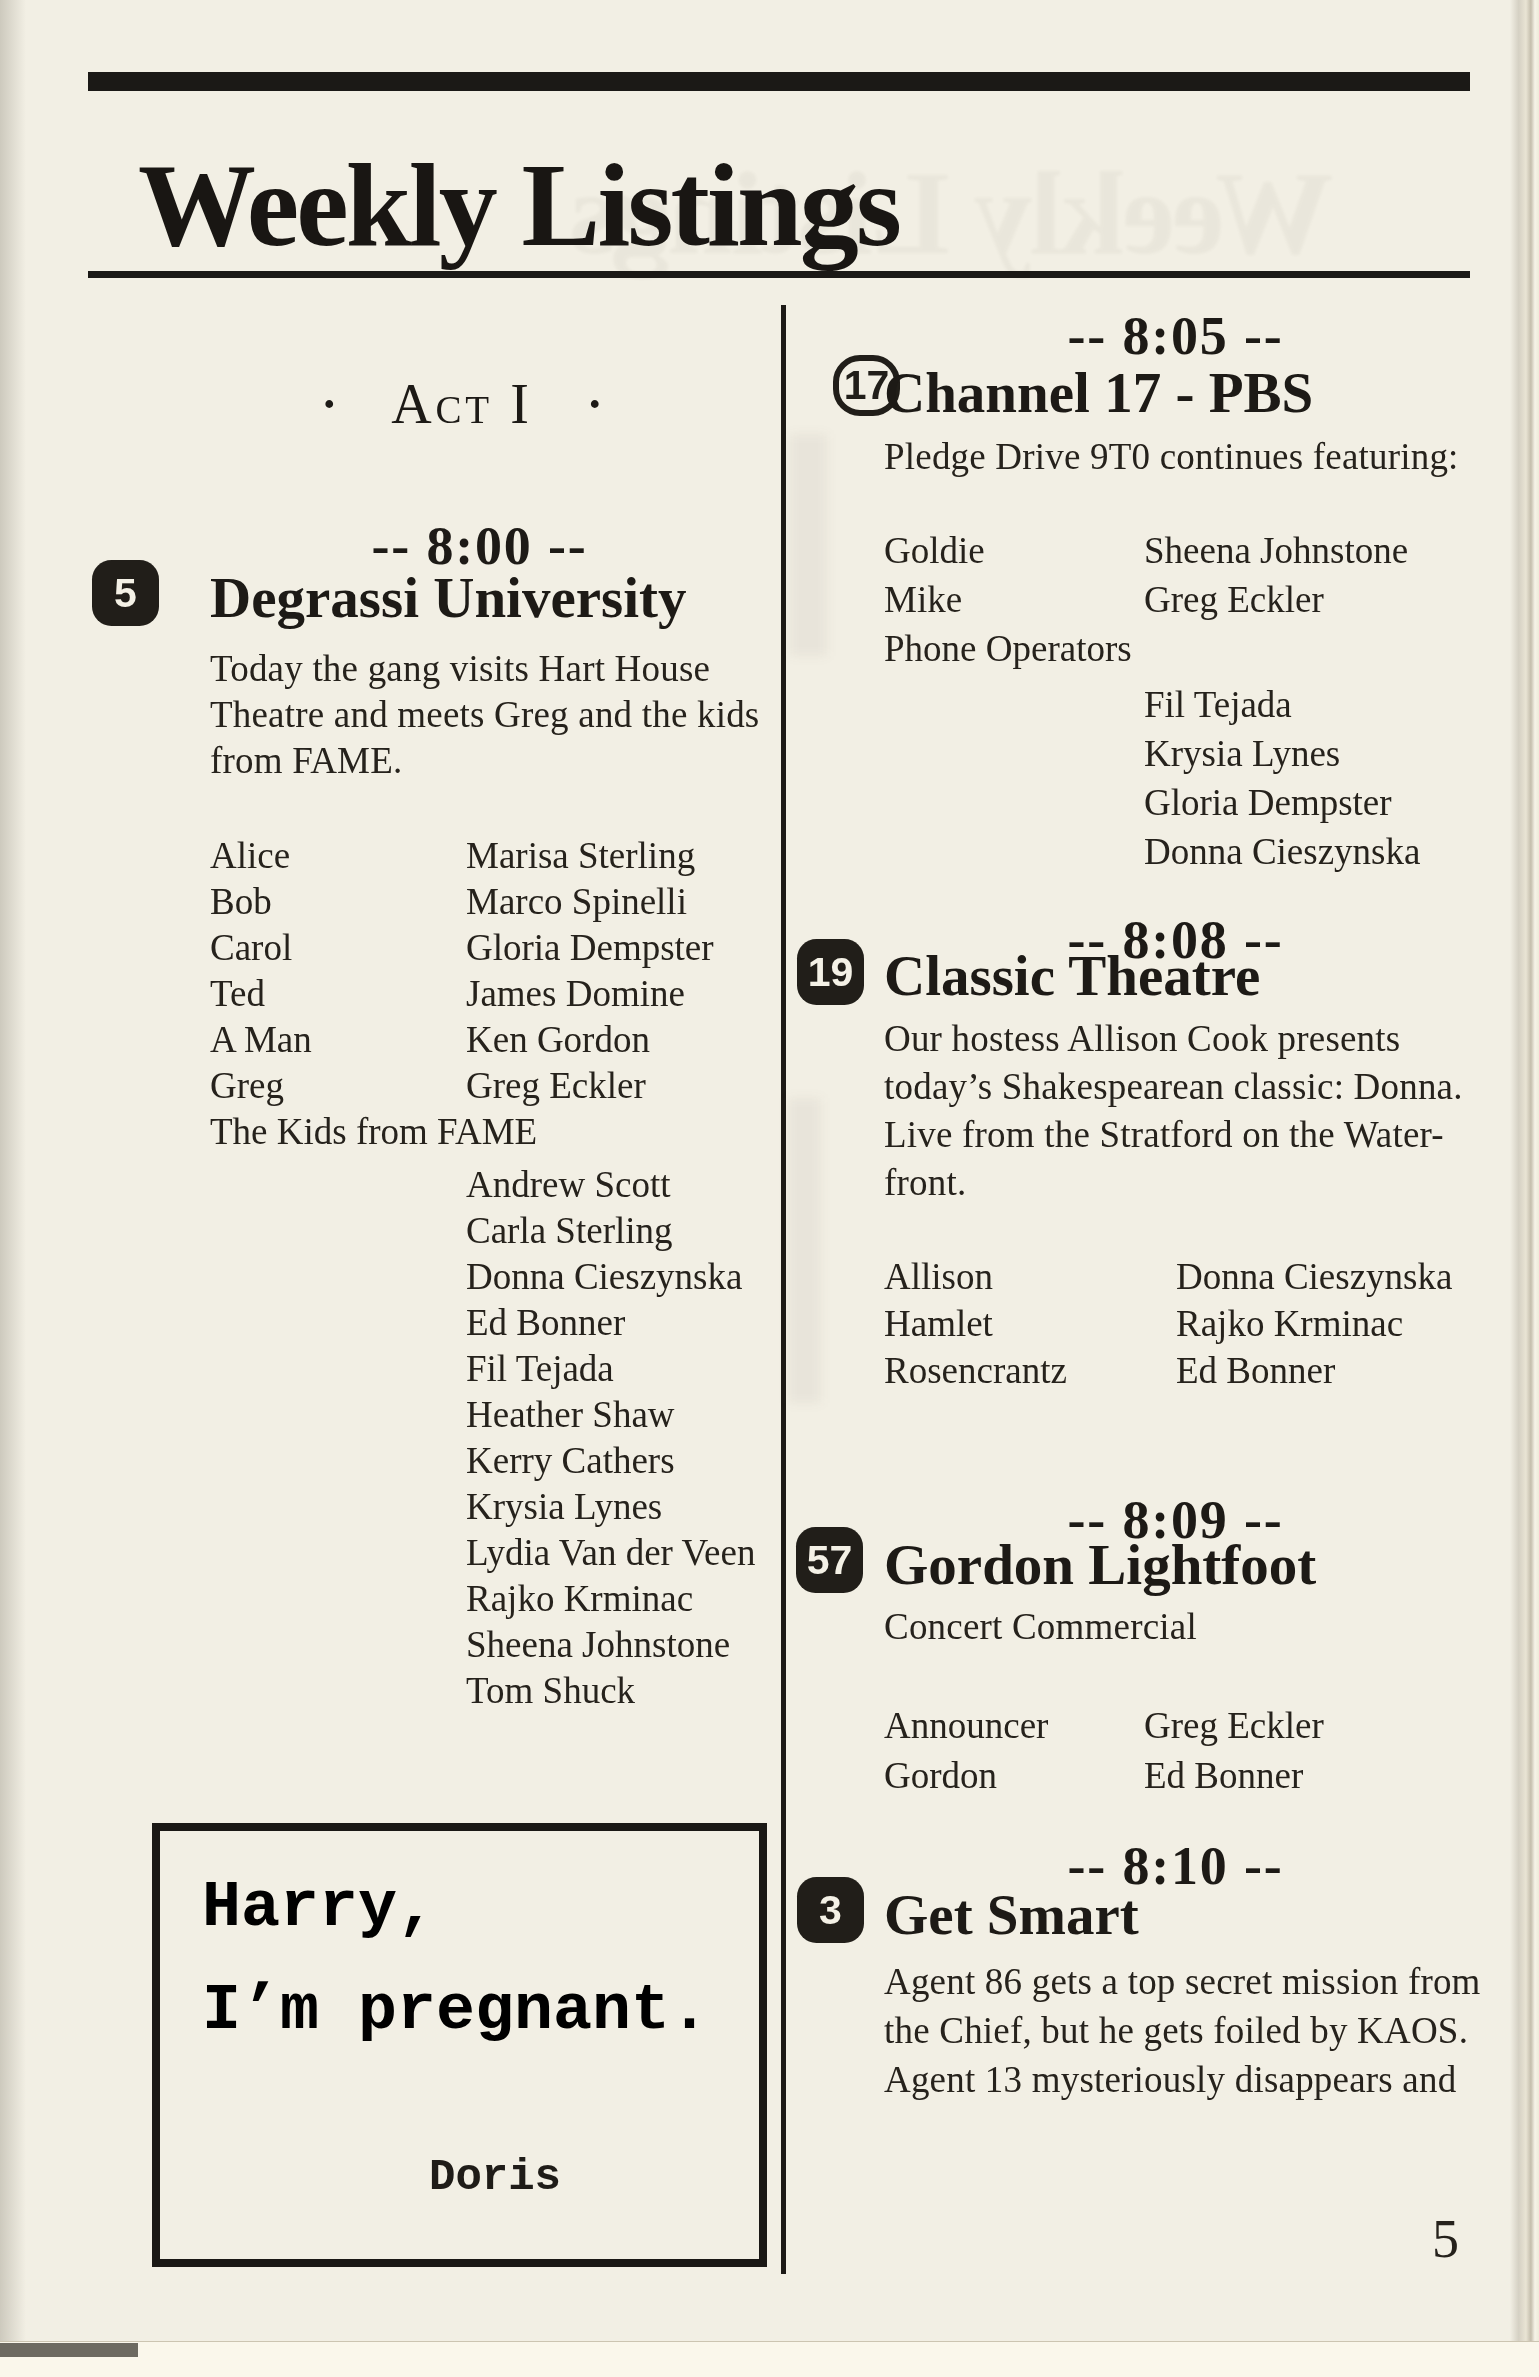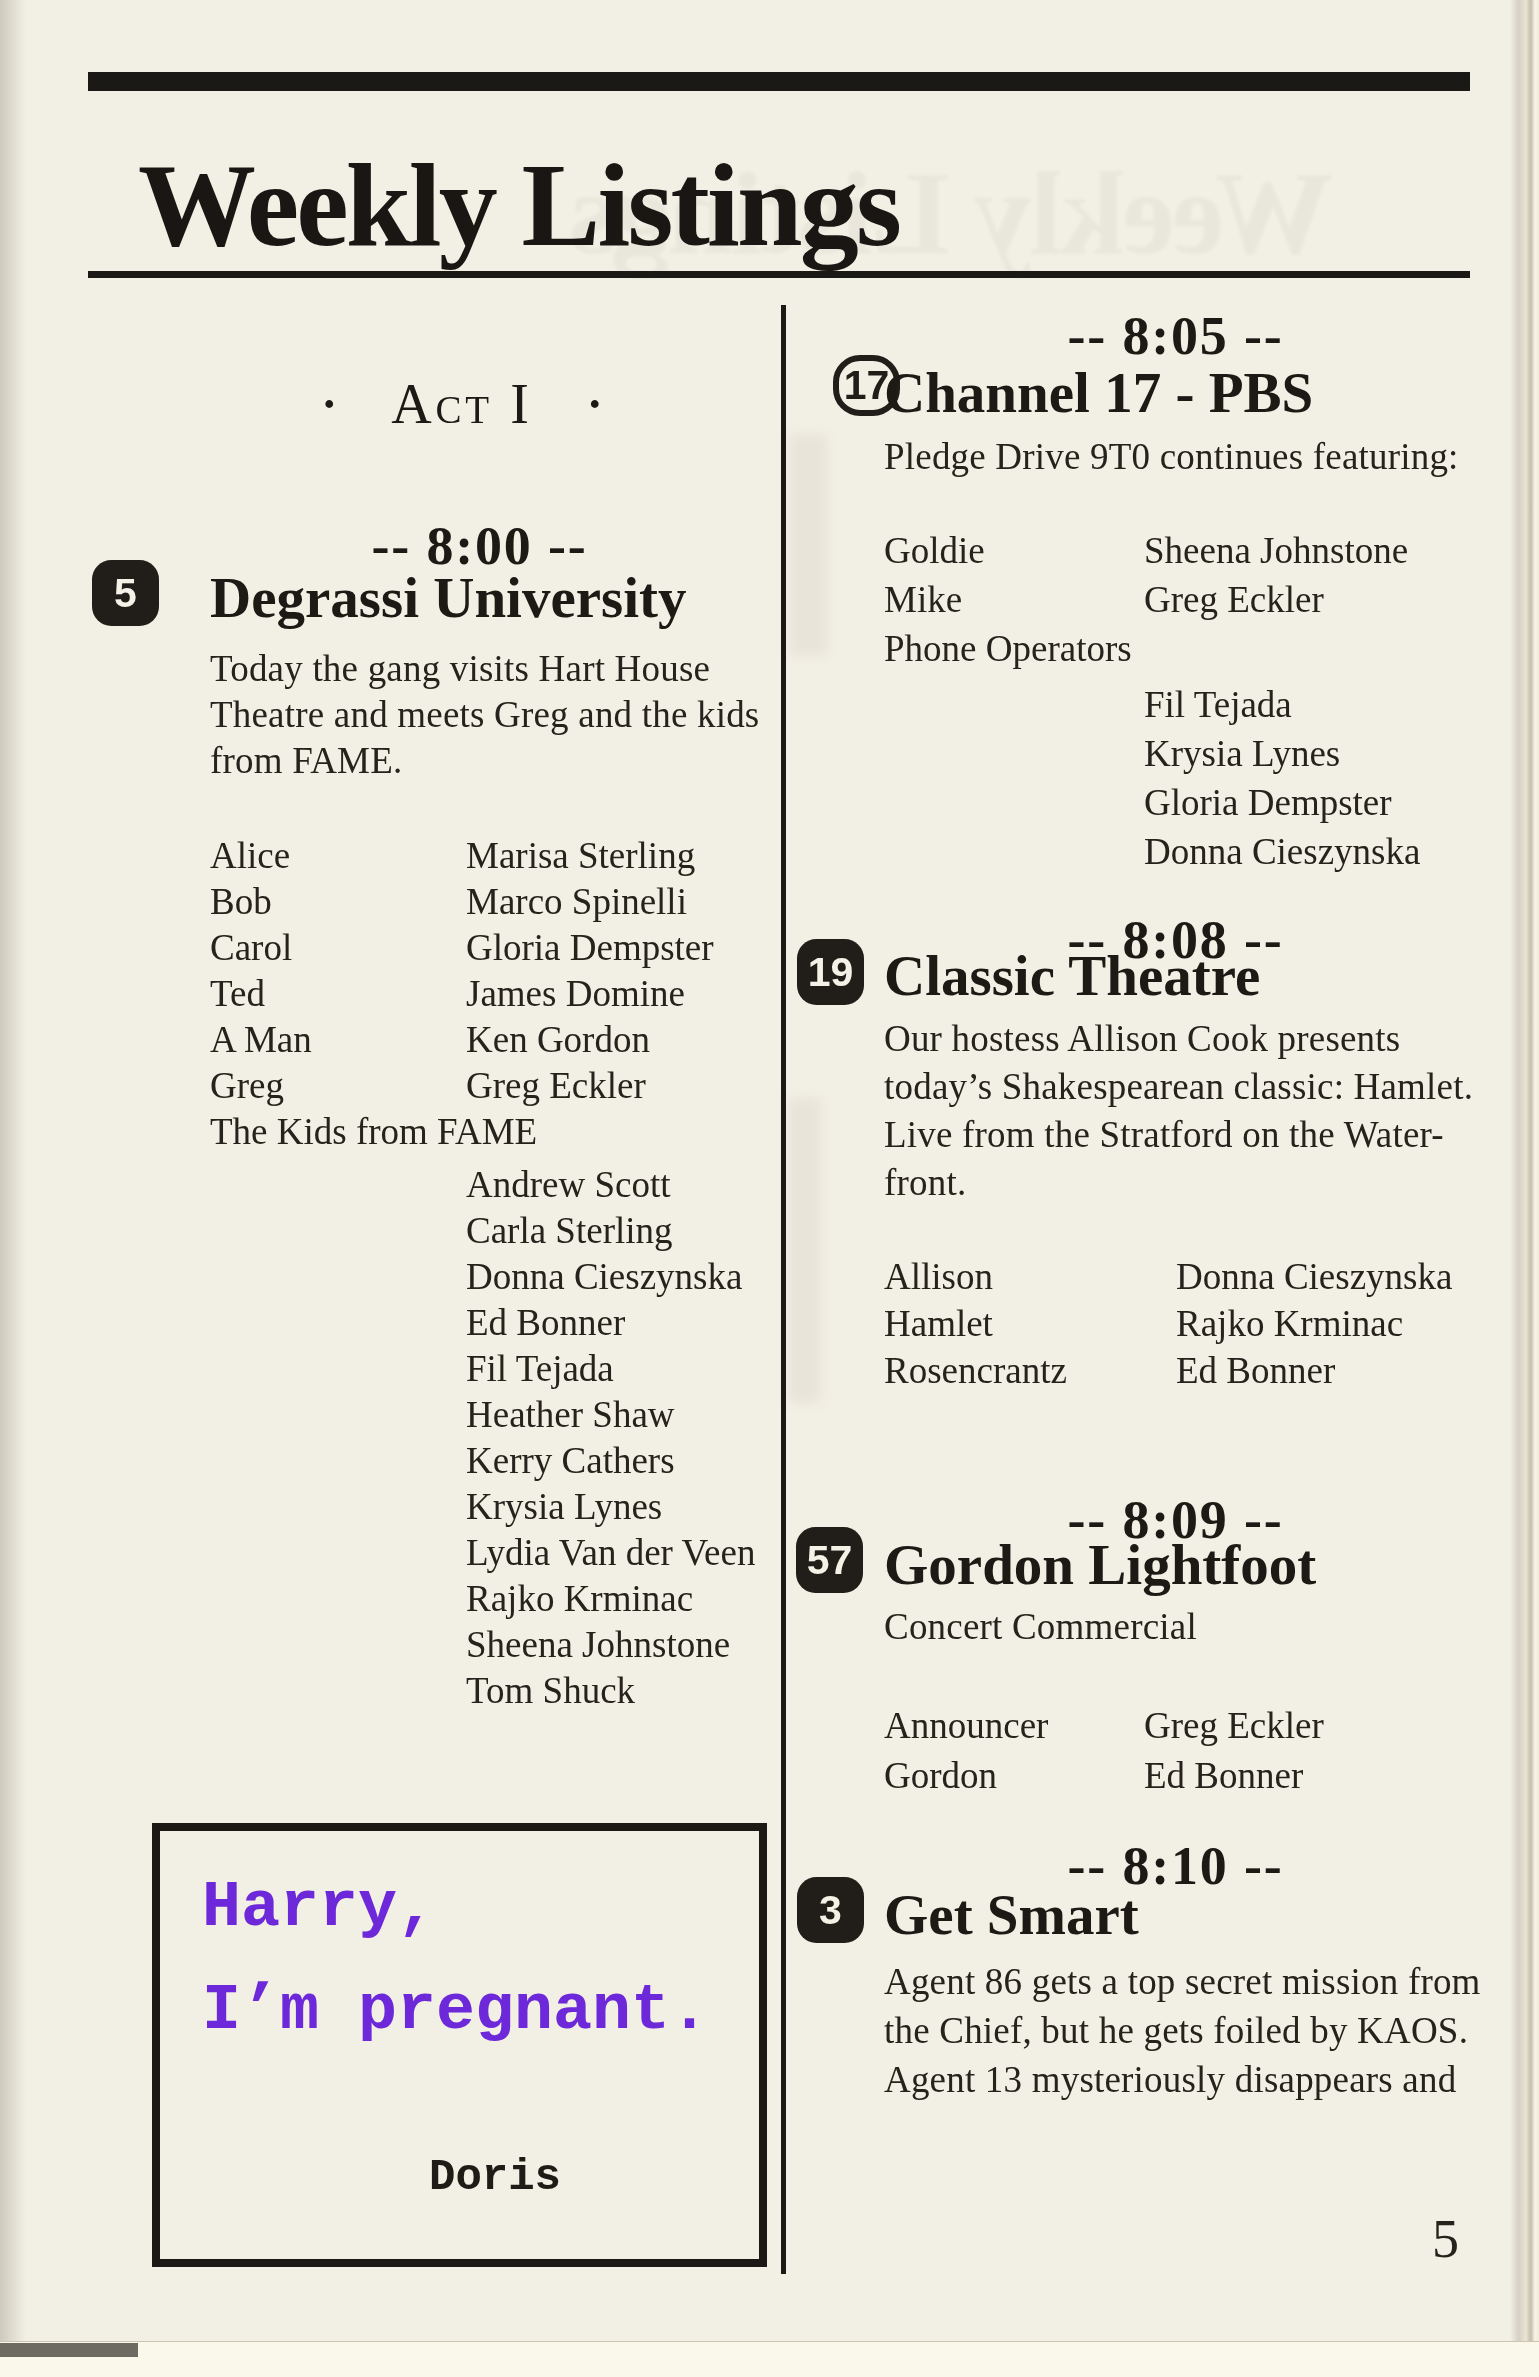--- a/index.html
+++ b/index.html
@@ -54,21 +54,21 @@
   
   .act { position:absolute; left:185px; top:367px; width:554px; height:74px;
          display:flex; align-items:center; justify-content:center; gap:54px; }
   .act-label { font-variant:small-caps; font-size:56px; letter-spacing:3.7px; color:#1d1a16; }
   .act-dot { font-size:48px; font-weight:bold; color:#1d1a16; line-height:1; }
   
   .note-box { position:absolute; left:152px; top:1823px; width:615px; height:444px;
               box-sizing:border-box; border:8.3px solid #1b1815; }
   .note-text { position:absolute; left:42px; top:26px;
                font-family:"Liberation Mono", monospace; font-weight:bold;
-               font-size:65px; line-height:103px; color:#6d28d9; white-space:nowrap; }
+               font-size:65px; line-height:103px; color:#000000; white-space:nowrap; }
   .note-sig  { position:absolute; left:269px; top:321px;
                font-family:"Liberation Mono", monospace; font-weight:bold;
                font-size:44px; color:#1f1c18; }
   
   .page-num { position:absolute; left:1432px; top:2208px; font-size:54px; color:#26221c; }
 </style>
 </head>
 <body>
 
 <div class="canvas">
@@ -223,21 +223,21 @@
       <span class="cell"></span>
       <span class="cell">Donna Cieszynska</span>
     </div>
   </div>
 
   <div class="time" style="left:884px; top:909px; width:583px;">-- 8:08 --</div>
   <div class="badge solid" style="left:797px; top:939px;">19</div>
   <div class="prog-title" style="left:884px; top:943px;">Classic Theatre</div>
   <div class="desc" style="left:884px; top:1015px; line-height:48px;">
     <div>Our hostess Allison Cook presents</div>
-    <div>today’s Shakespearean classic: Hamlet.</div>
+    <div>today’s Shakespearean classic: Donna.</div>
     <div>Live from the Stratford on the Water-</div>
     <div>front.</div>
   </div>
   <div class="cast right c808" style="left:884px; top:1253px;">
     <div class="crow">
       <span class="cell">Allison</span>
       <span class="cell">Donna Cieszynska</span>
     </div>
     <div class="crow">
       <span class="cell">Hamlet</span>

